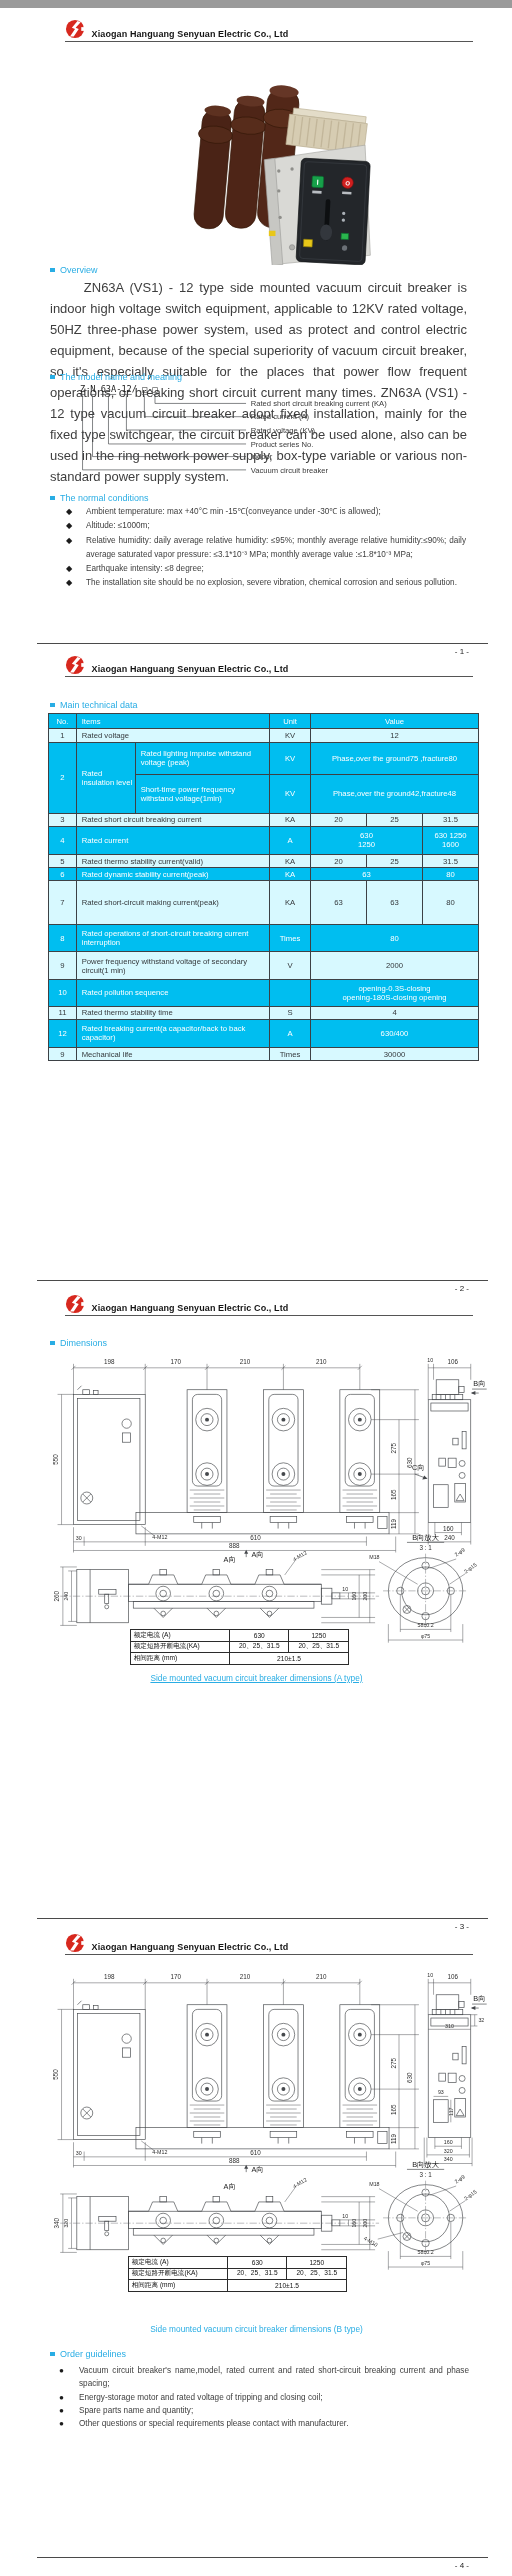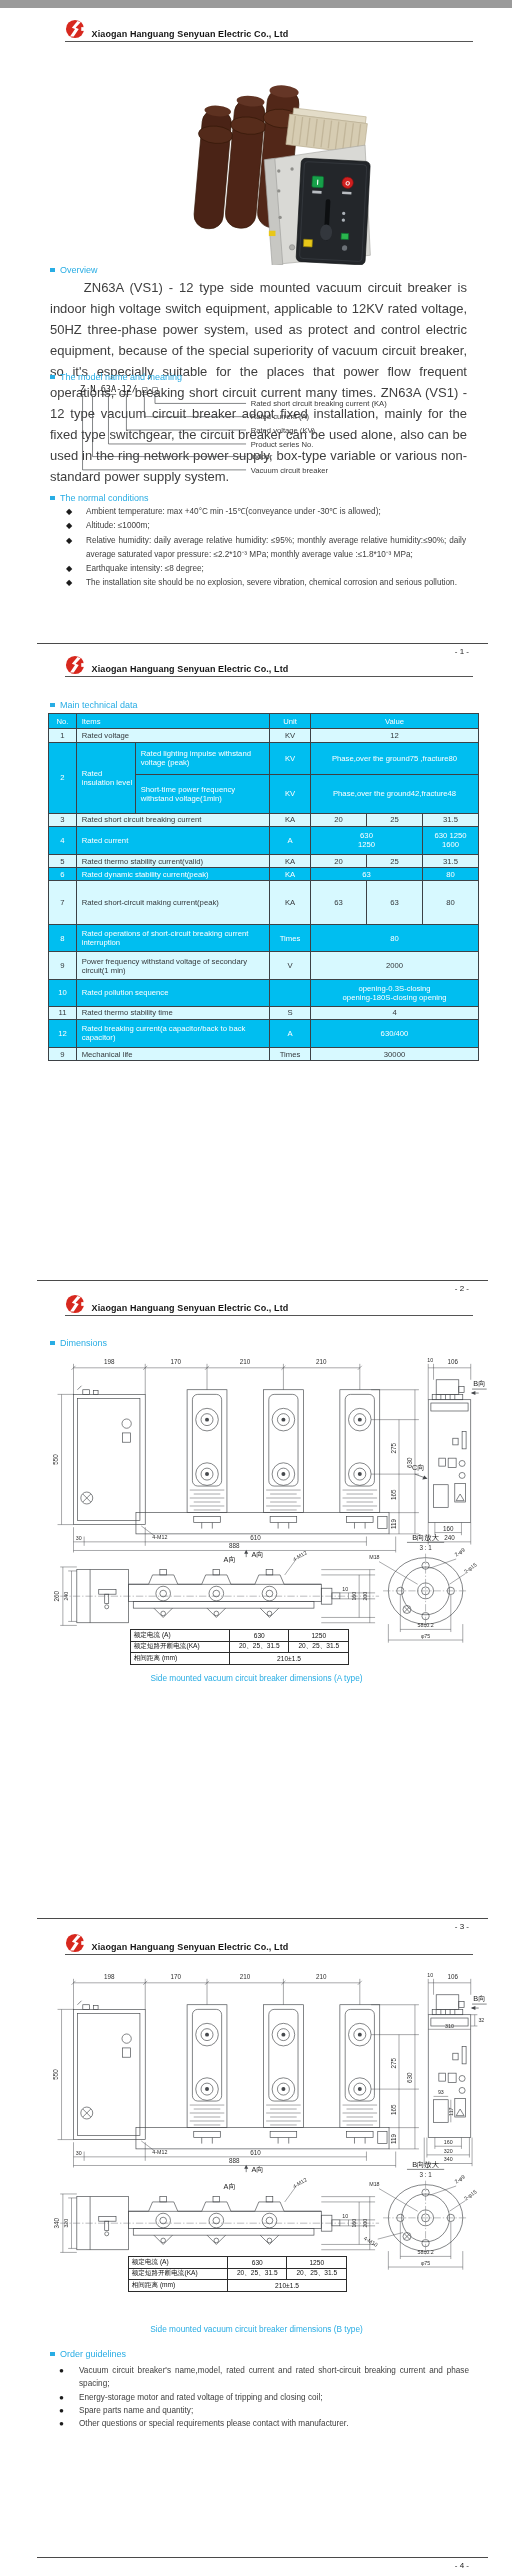--- a/index.html
+++ b/index.html
@@ -164,21 +164,21 @@
     <div class="it">
         <span class="mk">◆</span>
         <span class="tx">Ambient temperature: max +40°C min -15℃(conveyance under -30℃  is allowed);</span>
       </div>
     <div class="it">
         <span class="mk">◆</span>
         <span class="tx">Altitude: ≤1000m;</span>
       </div>
     <div class="it">
         <span class="mk">◆</span>
-        <span class="tx">Relative humidity: daily average relative humidity: ≤95%; monthly average relative humidity:≤90%; daily average saturated vapor pressure: ≤2.2*10⁻³ MPa; monthly average value :≤1.8*10⁻³ MPa;</span>
+        <span class="tx">Relative humidity: daily average relative humidity: ≤95%; monthly average relative humidity:≤90%; daily average saturated vapor pressure: ≤3.1*10⁻³ MPa; monthly average value :≤1.8*10⁻³ MPa;</span>
       </div>
     <div class="it">
         <span class="mk">◆</span>
         <span class="tx">Earthquake intensity: ≤8 degree;</span>
       </div>
     <div class="it">
         <span class="mk">◆</span>
         <span class="tx">The installation site should be no explosion, severe vibration, chemical corrosion and serious pollution.</span>
       </div>
   </div>
@@ -609,21 +609,21 @@
       <td>20、25、31.5</td>
       <td>20、25、31.5</td>
     </tr>
     <tr>
       <td class="l">相间距离 (mm)</td>
       <td colspan="2">210±1.5</td>
     </tr>
   </tbody>
     </table>
 
-  <div class="cap" style="top:1665px;">Side mounted vacuum circuit breaker dimensions (A type)</div>
+  <div class="cap" style="top:1665px;text-decoration:underline;">Side mounted vacuum circuit breaker dimensions (A type)</div>
 
   <div class="ftr" style="top:1910px;"></div>
   <div class="pgno" style="top:1914px;">- 3 -</div>
 
   <div class="hdr" style="top:1922px;">
     <svg class="logo" viewBox="0 0 32 32">
       <circle cx="16" cy="16" r="14.5" fill="#d7281e"></circle>
       <path d="M20 3 L11 14 L16 16 L8 28 L14 28 L22 16 L17 14 L25 5 Z" fill="#ffffff"></path>
       <rect x="26" y="13" width="6" height="6" fill="#ffffff"></rect>
     </svg>

